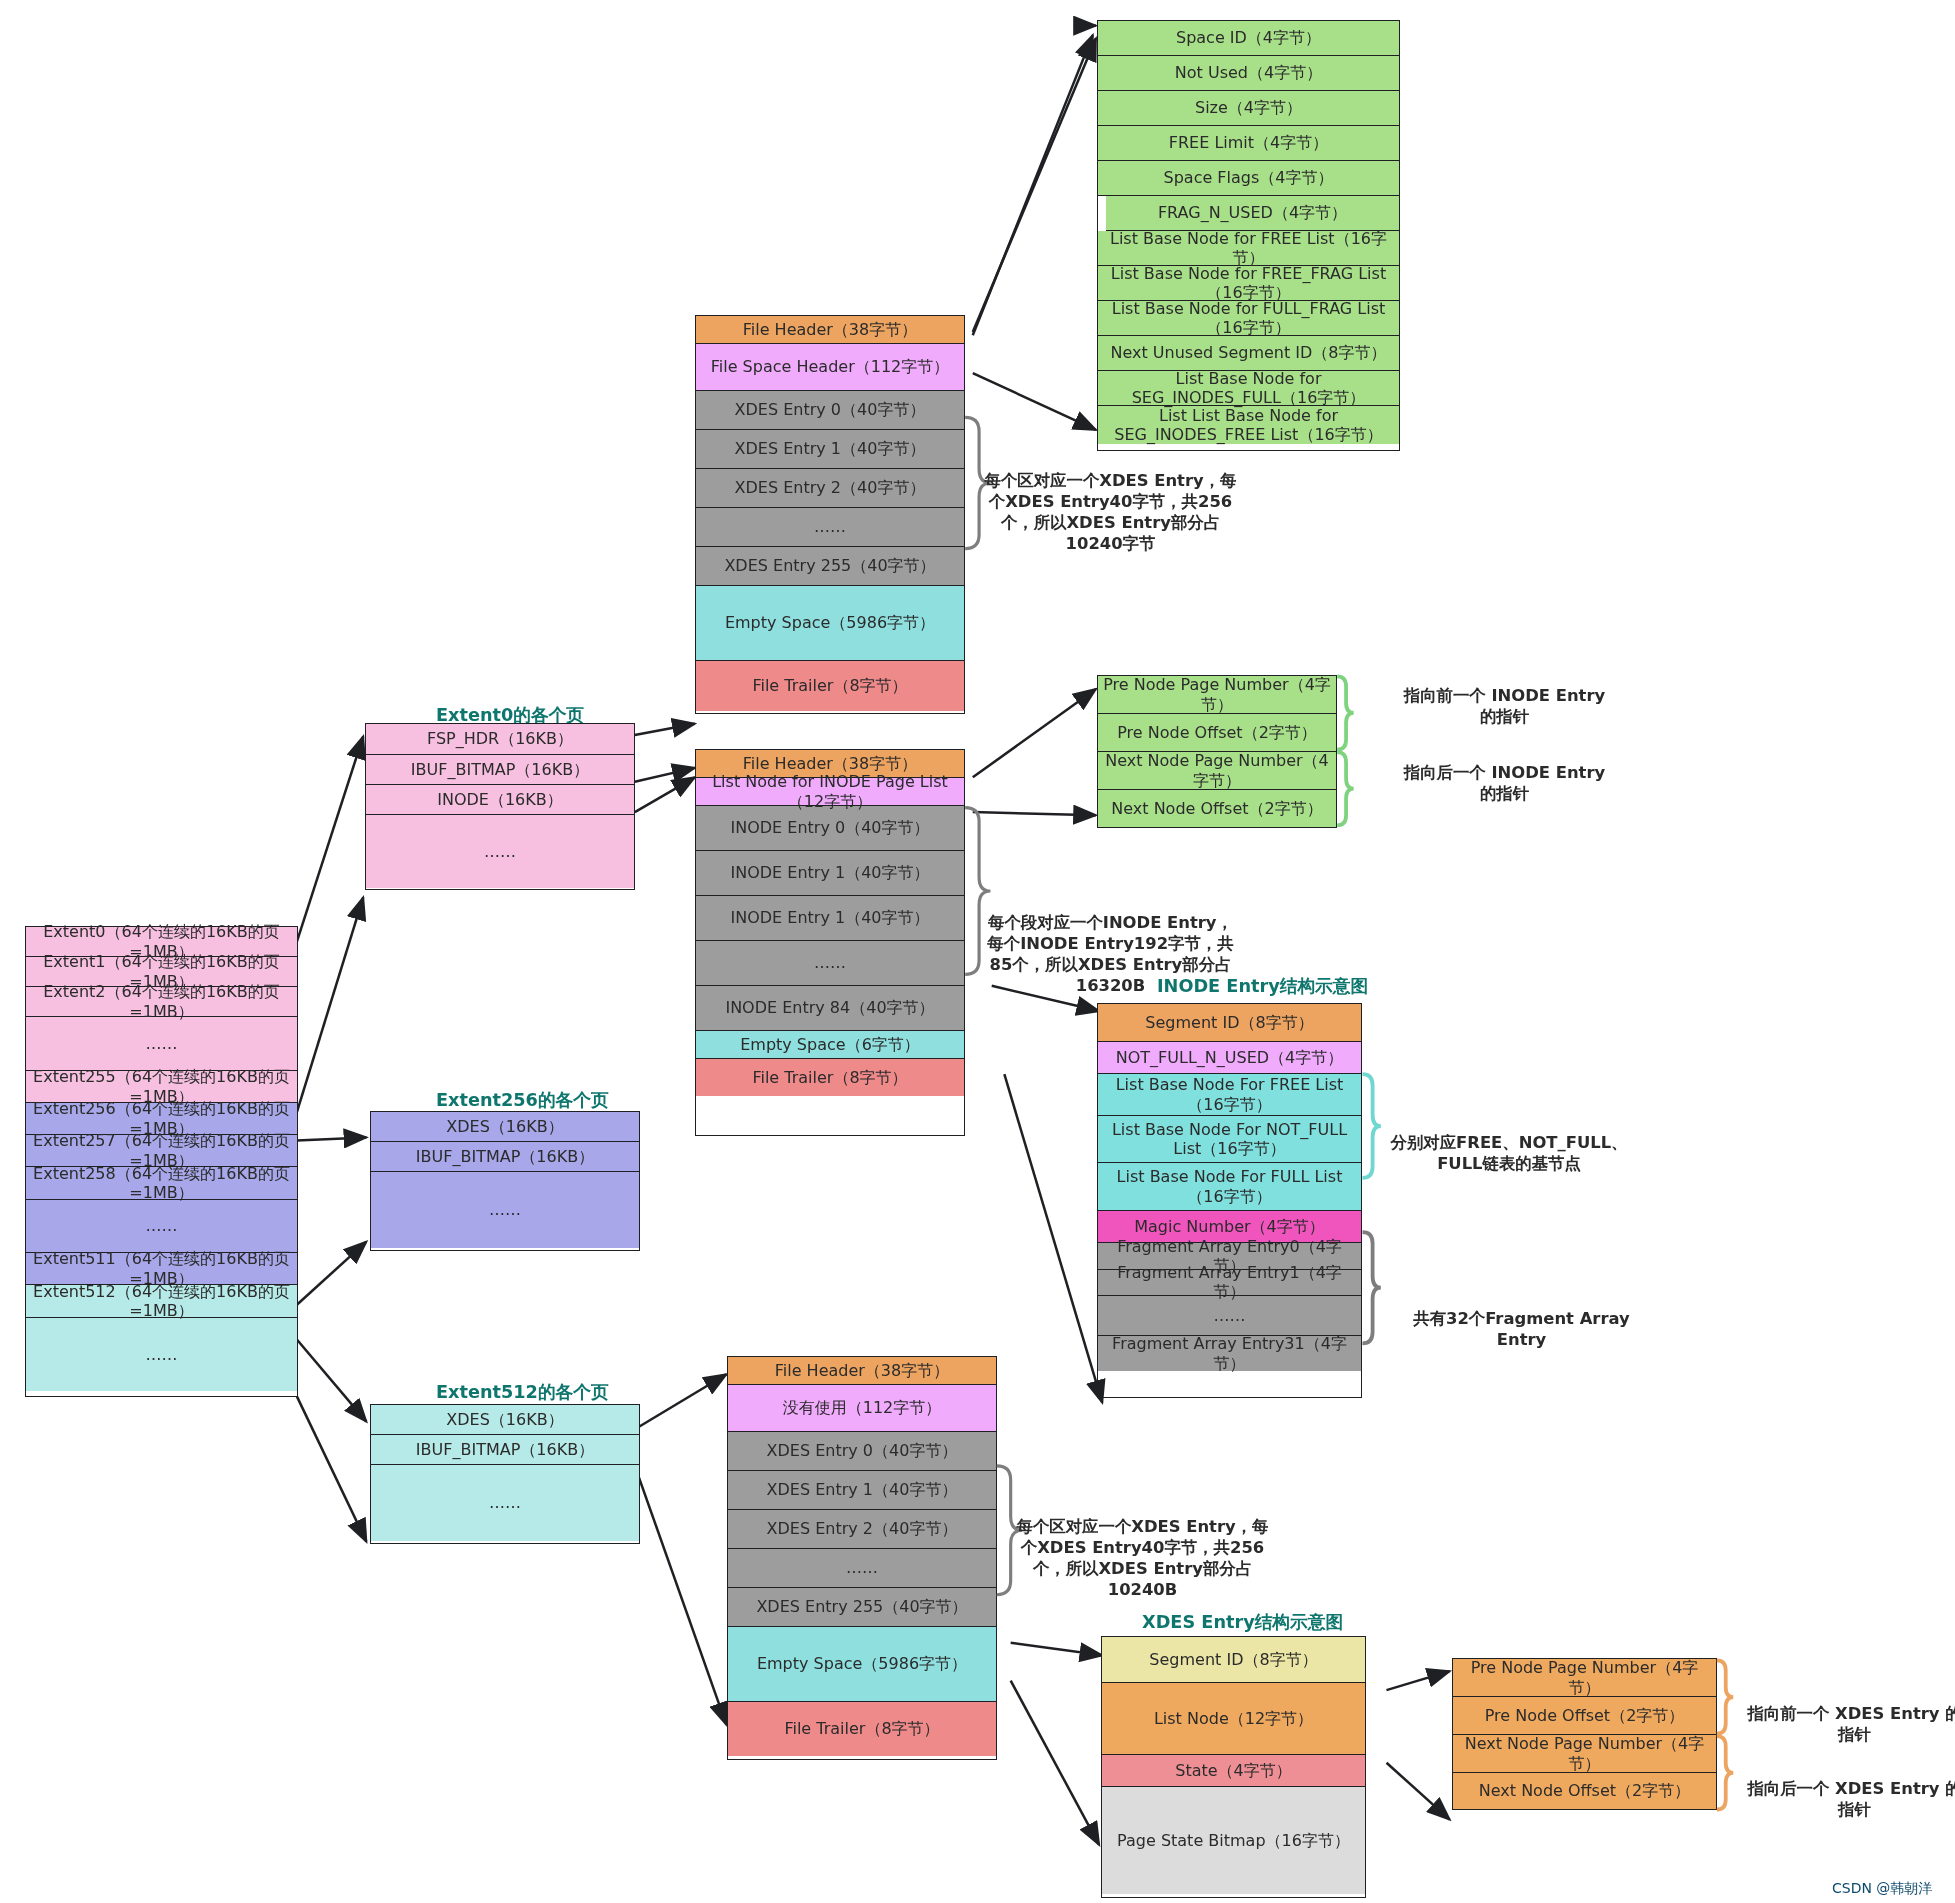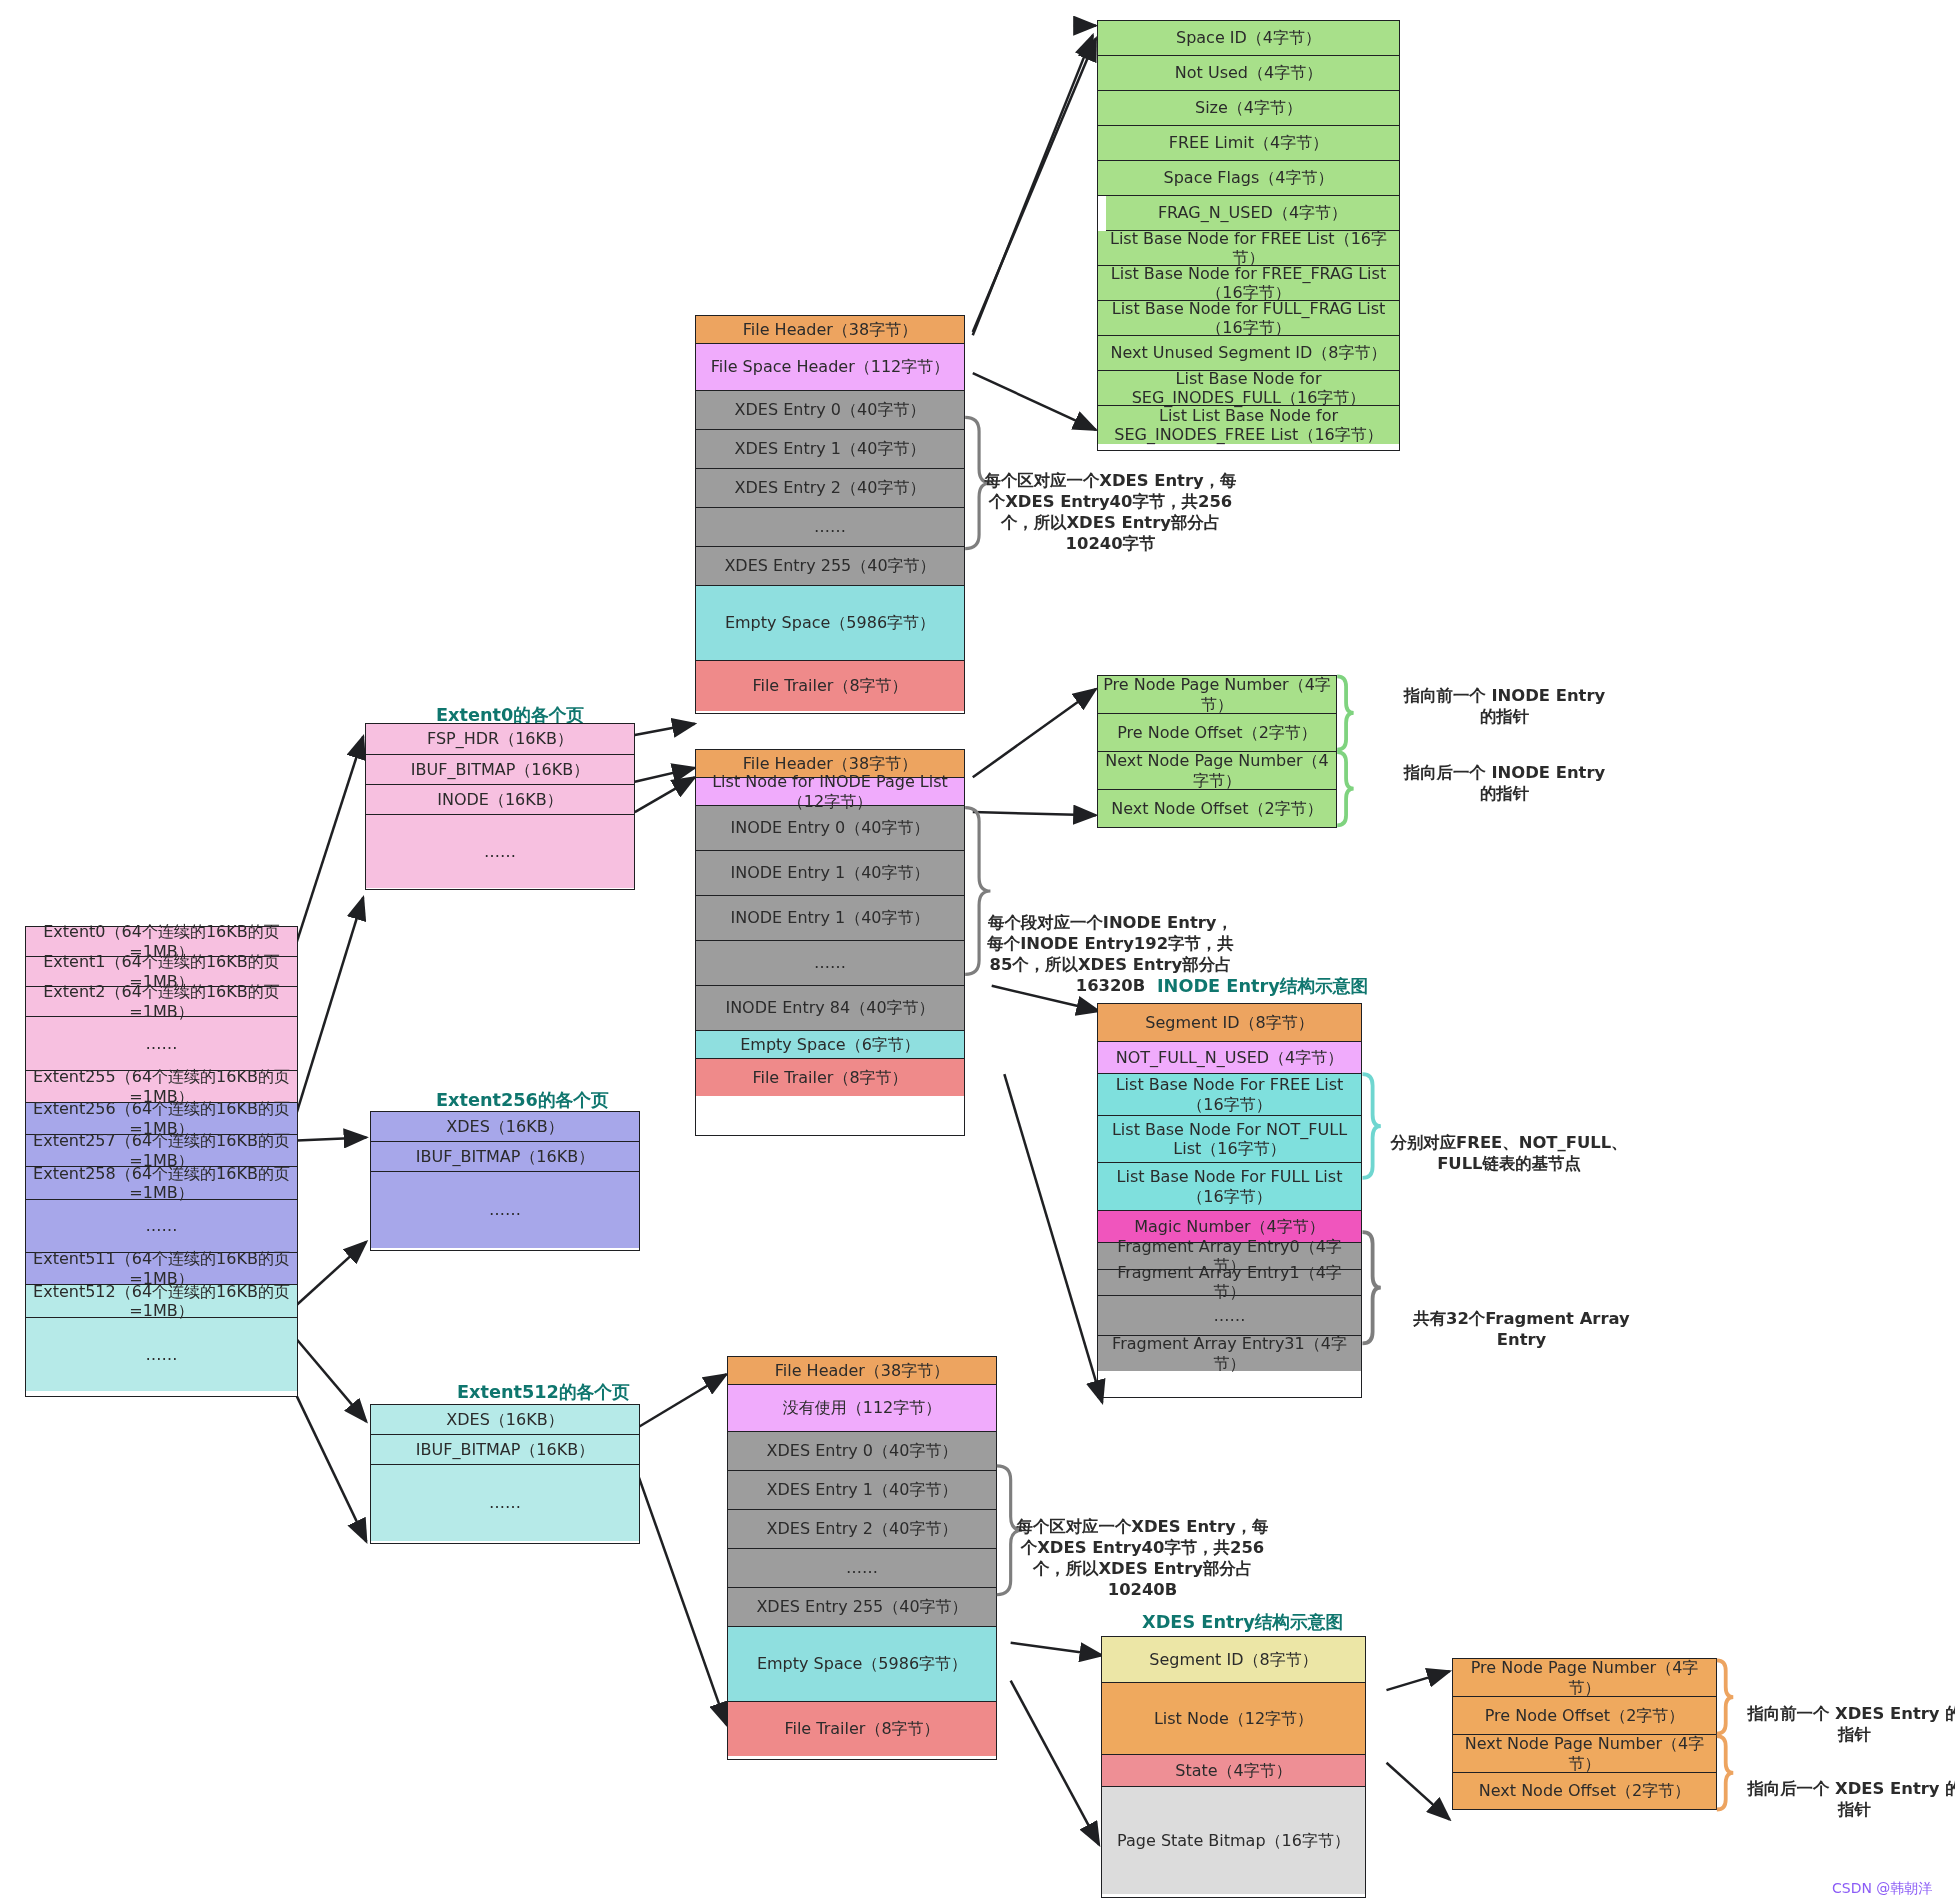--- a/index.html
+++ b/index.html
@@ -3,21 +3,21 @@
 <meta charset="utf-8">
 <style>
   html,body{margin:0;padding:0;background:#fff;}
   body{font-family:"DejaVu Sans","Liberation Sans",sans-serif;}
   #canvas{position:relative;width:1955px;height:1904px;background:#fff;overflow:hidden;}
   .stack{position:absolute;box-sizing:border-box;border:1.9px solid #1f2023;}
   .row{box-sizing:border-box;border-bottom:1.9px solid #1f2023;display:flex;align-items:center;justify-content:center;text-align:center;color:#2b2b2b;font-size:16px;line-height:1.2;padding:1.3px 3.8px;}
   .row:last-child{border-bottom:none;}
   .ttl{position:absolute;font-weight:bold;color:#0f766e;font-size:17.7px;white-space:nowrap;}
   .note{position:absolute;font-weight:bold;color:#2b2b2b;font-size:16.4px;line-height:1.28;text-align:center;}
-  .wm{position:absolute;color:#8b5cf6;font-size:14px;}
+  .wm{position:absolute;color:#0c4a6e;font-size:14px;}
   svg.layer{position:absolute;left:0;top:0;width:1955px;height:1904px;pointer-events:none;} .c-pink2{background:#f7c0e0;}
   .c-purple{background:#a7a7ea;} .c-cyan{background:#b6eae8;} 
   .c-org{background:#eda460;} .c-grn{background:#a8e08a;}
   .c-gry{background:#9d9d9d;} .c-cya{background:#8fdfdf;}
   .c-red{background:#ef8a8a;} .c-grn2{background:#f0abfc;}
   .c-tq{background:#7fe0dd;} .c-mag{background:#f055bd;}
   .c-yel{background:#ece6a6;} .c-org2{background:#efa95e;}
   .c-red2{background:#ee8f95;} .c-gray2{background:#dcdcdc;}
 </style>
 </head>
@@ -90,21 +90,21 @@
     <div class="row c-pink2" style="height:73px;">……</div>
   </div>
 
   <div class="ttl" style="left:436px; top:1088px;">Extent256的各个页</div>
   <div class="stack" style="left:370px; top:1111px; width:270px; height:140px;">
     <div class="row c-purple" style="height:30px;">XDES（16KB）</div>
     <div class="row c-purple" style="height:30px;">IBUF_BITMAP（16KB）</div>
     <div class="row c-purple" style="height:76px;">……</div>
   </div>
 
-  <div class="ttl" style="left:436px; top:1380px;margin-left:21px;">Extent512的各个页</div>
+  <div class="ttl" style="left:436px; top:1380px;">Extent512的各个页</div>
   <div class="stack" style="left:370px; top:1404px; width:270px; height:140px;">
     <div class="row c-cyan" style="height:30px;">XDES（16KB）</div>
     <div class="row c-cyan" style="height:30px;">IBUF_BITMAP（16KB）</div>
     <div class="row c-cyan" style="height:76px;">……</div>
   </div>
 
   <div class="stack" style="left:695px; top:315px; width:270px; height:399px;">
     <div class="row c-org" style="height:28px;">File Header（38字节）</div>
     <div class="row c-grn2" style="height:47px;">File Space Header（112字节）</div>
     <div class="row c-gry" style="height:39px;">XDES Entry 0（40字节）</div>

